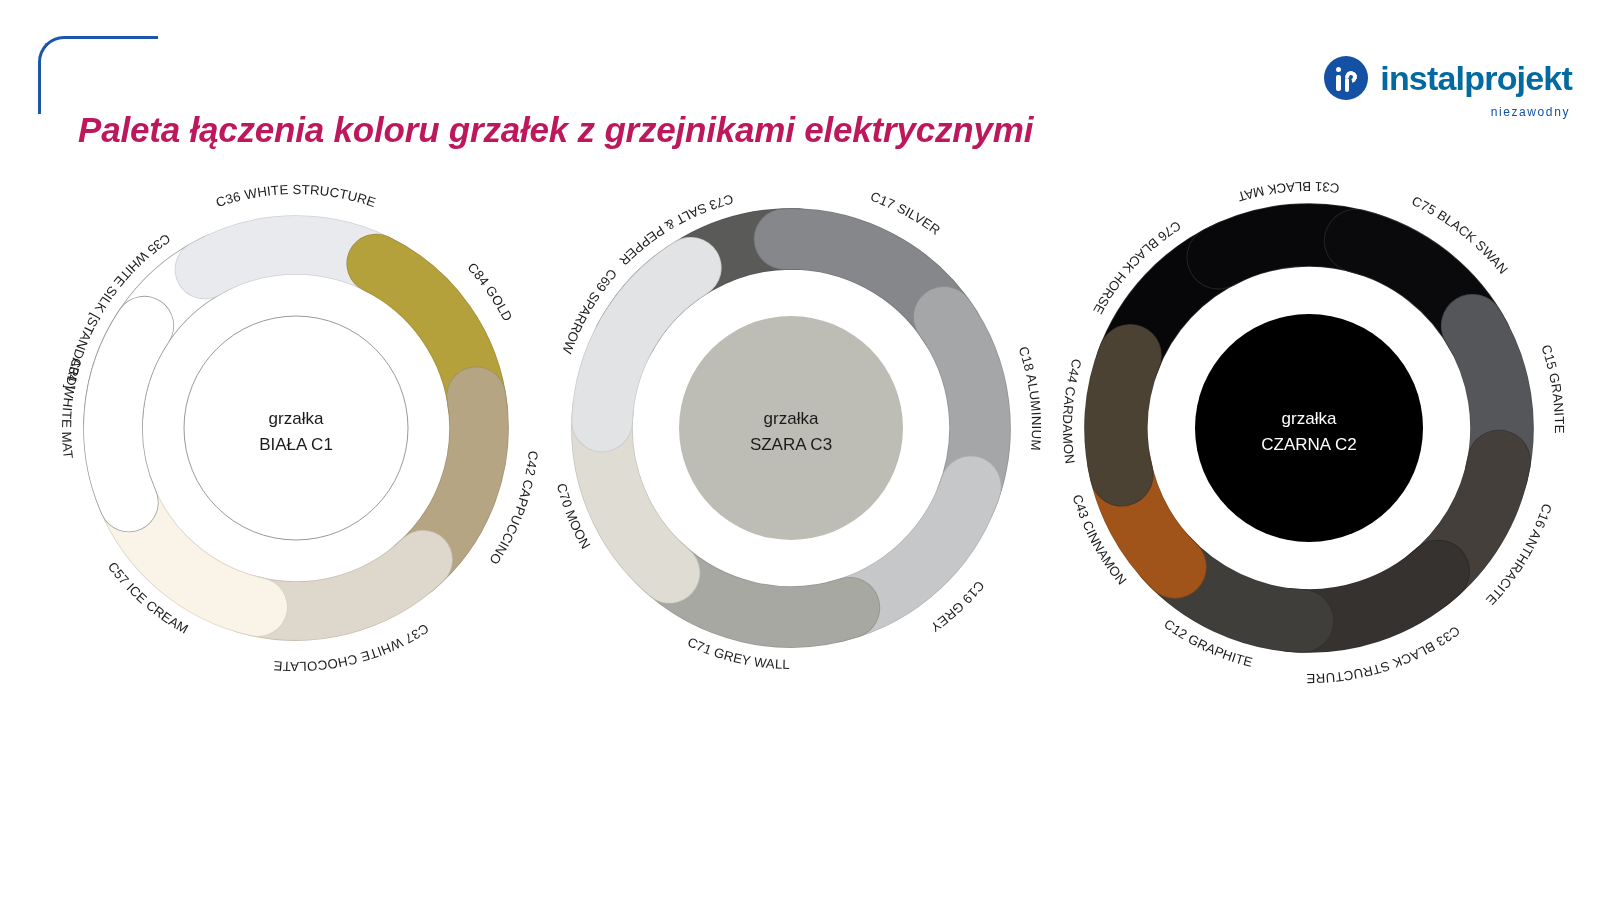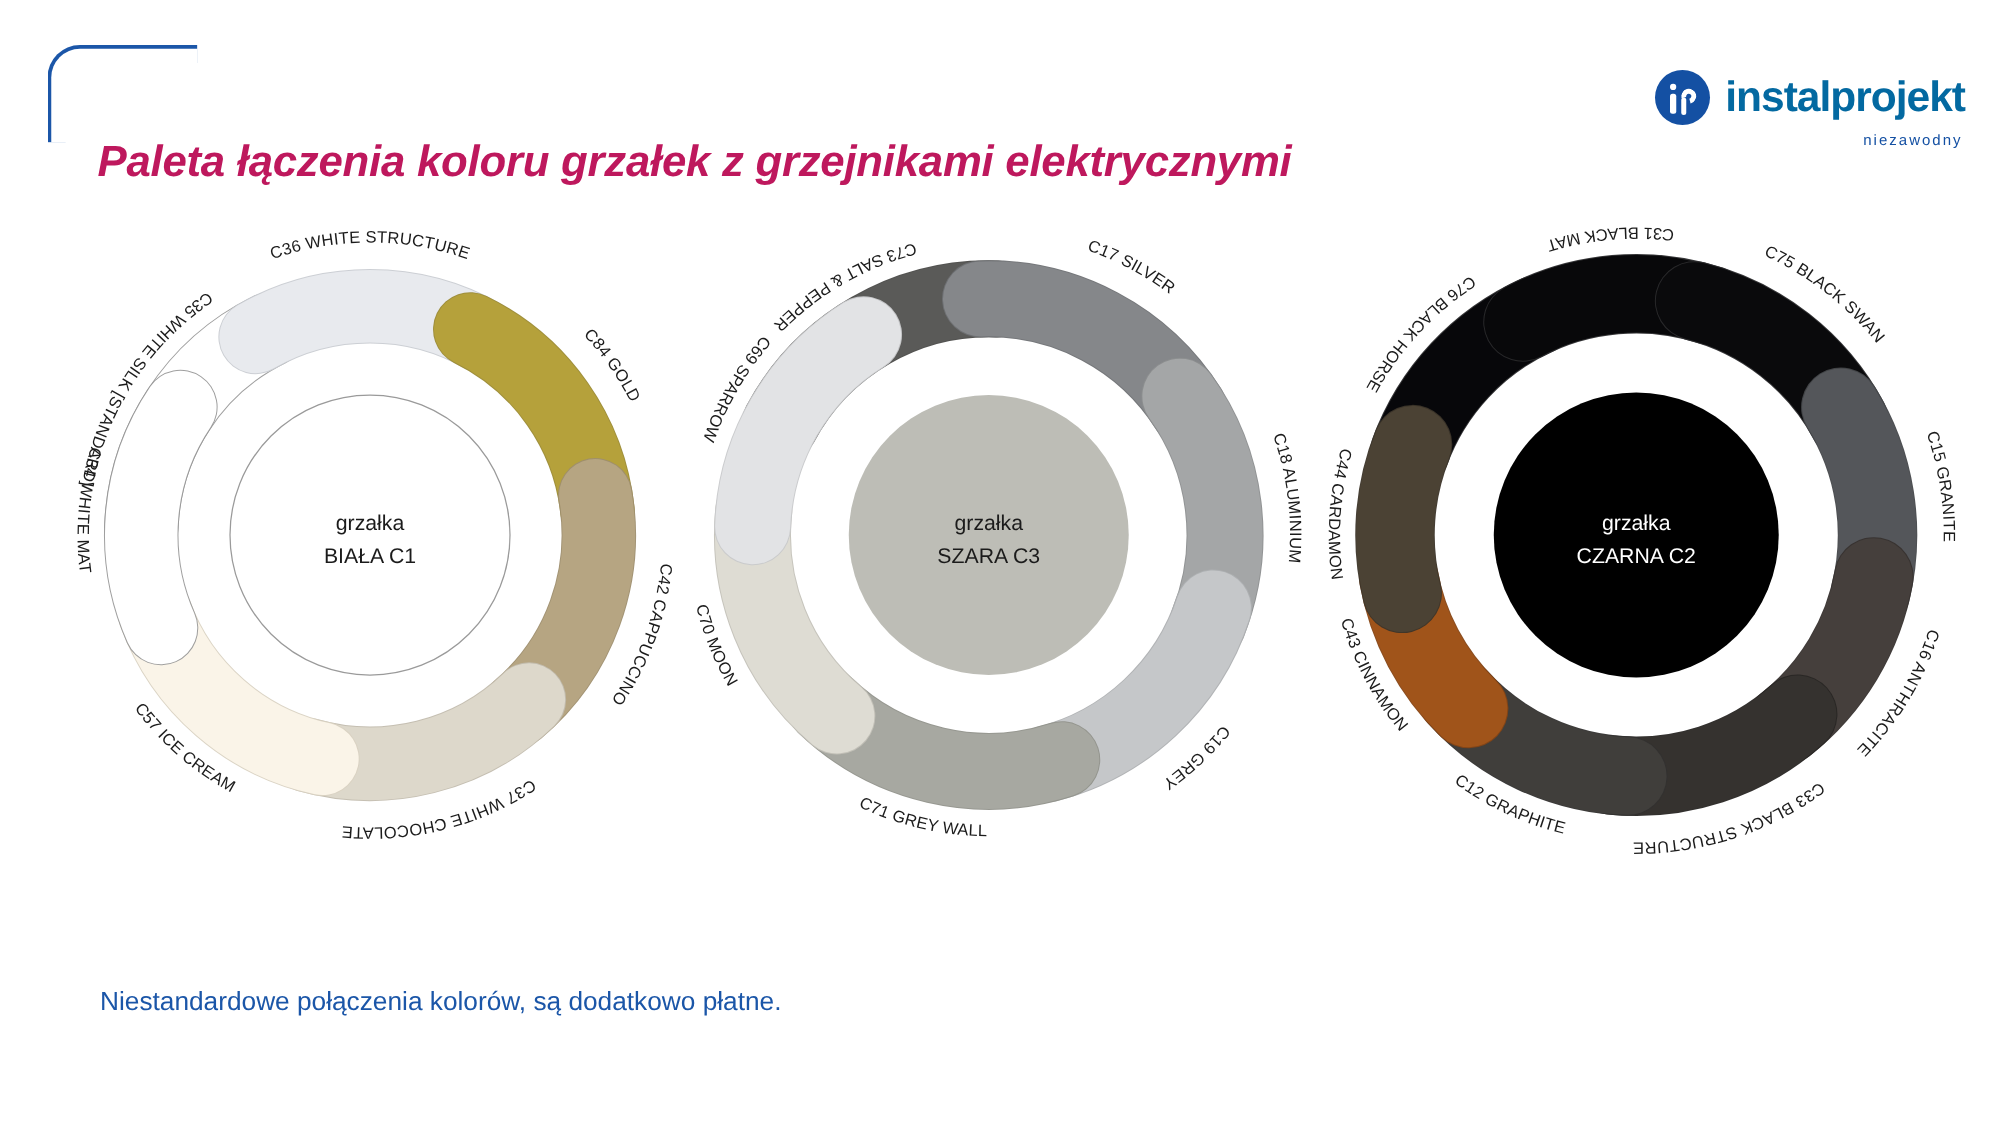--- a/index.html
+++ b/index.html
@@ -212,15 +212,14 @@
           <text class="arc-label"><textPath href="#lp2_3" startOffset="50%" xlink:href="#lp2_3" text-anchor="middle">C15 GRANITE</textPath></text>
           <text class="arc-label"><textPath href="#lp2_4" startOffset="50%" xlink:href="#lp2_4" text-anchor="middle">C16 ANTHRACITE</textPath></text>
           <text class="arc-label"><textPath href="#lp2_5" startOffset="50%" xlink:href="#lp2_5" text-anchor="middle">C33 BLACK STRUCTURE</textPath></text>
           <text class="arc-label"><textPath href="#lp2_6" startOffset="50%" xlink:href="#lp2_6" text-anchor="middle">C12 GRAPHITE</textPath></text>
           <text class="arc-label"><textPath href="#lp2_7" startOffset="50%" xlink:href="#lp2_7" text-anchor="middle">C43 CINNAMON</textPath></text>
           <text class="arc-label"><textPath href="#lp2_8" startOffset="50%" xlink:href="#lp2_8" text-anchor="middle">C44 CARDAMON</textPath></text>
         </g>
       </svg>
   </div>
 
-  <div class="footer">Niestandardowe połączenia kolorów, są dodatkowo płatne.</div>
 
 </div>
 
 </body></html>

